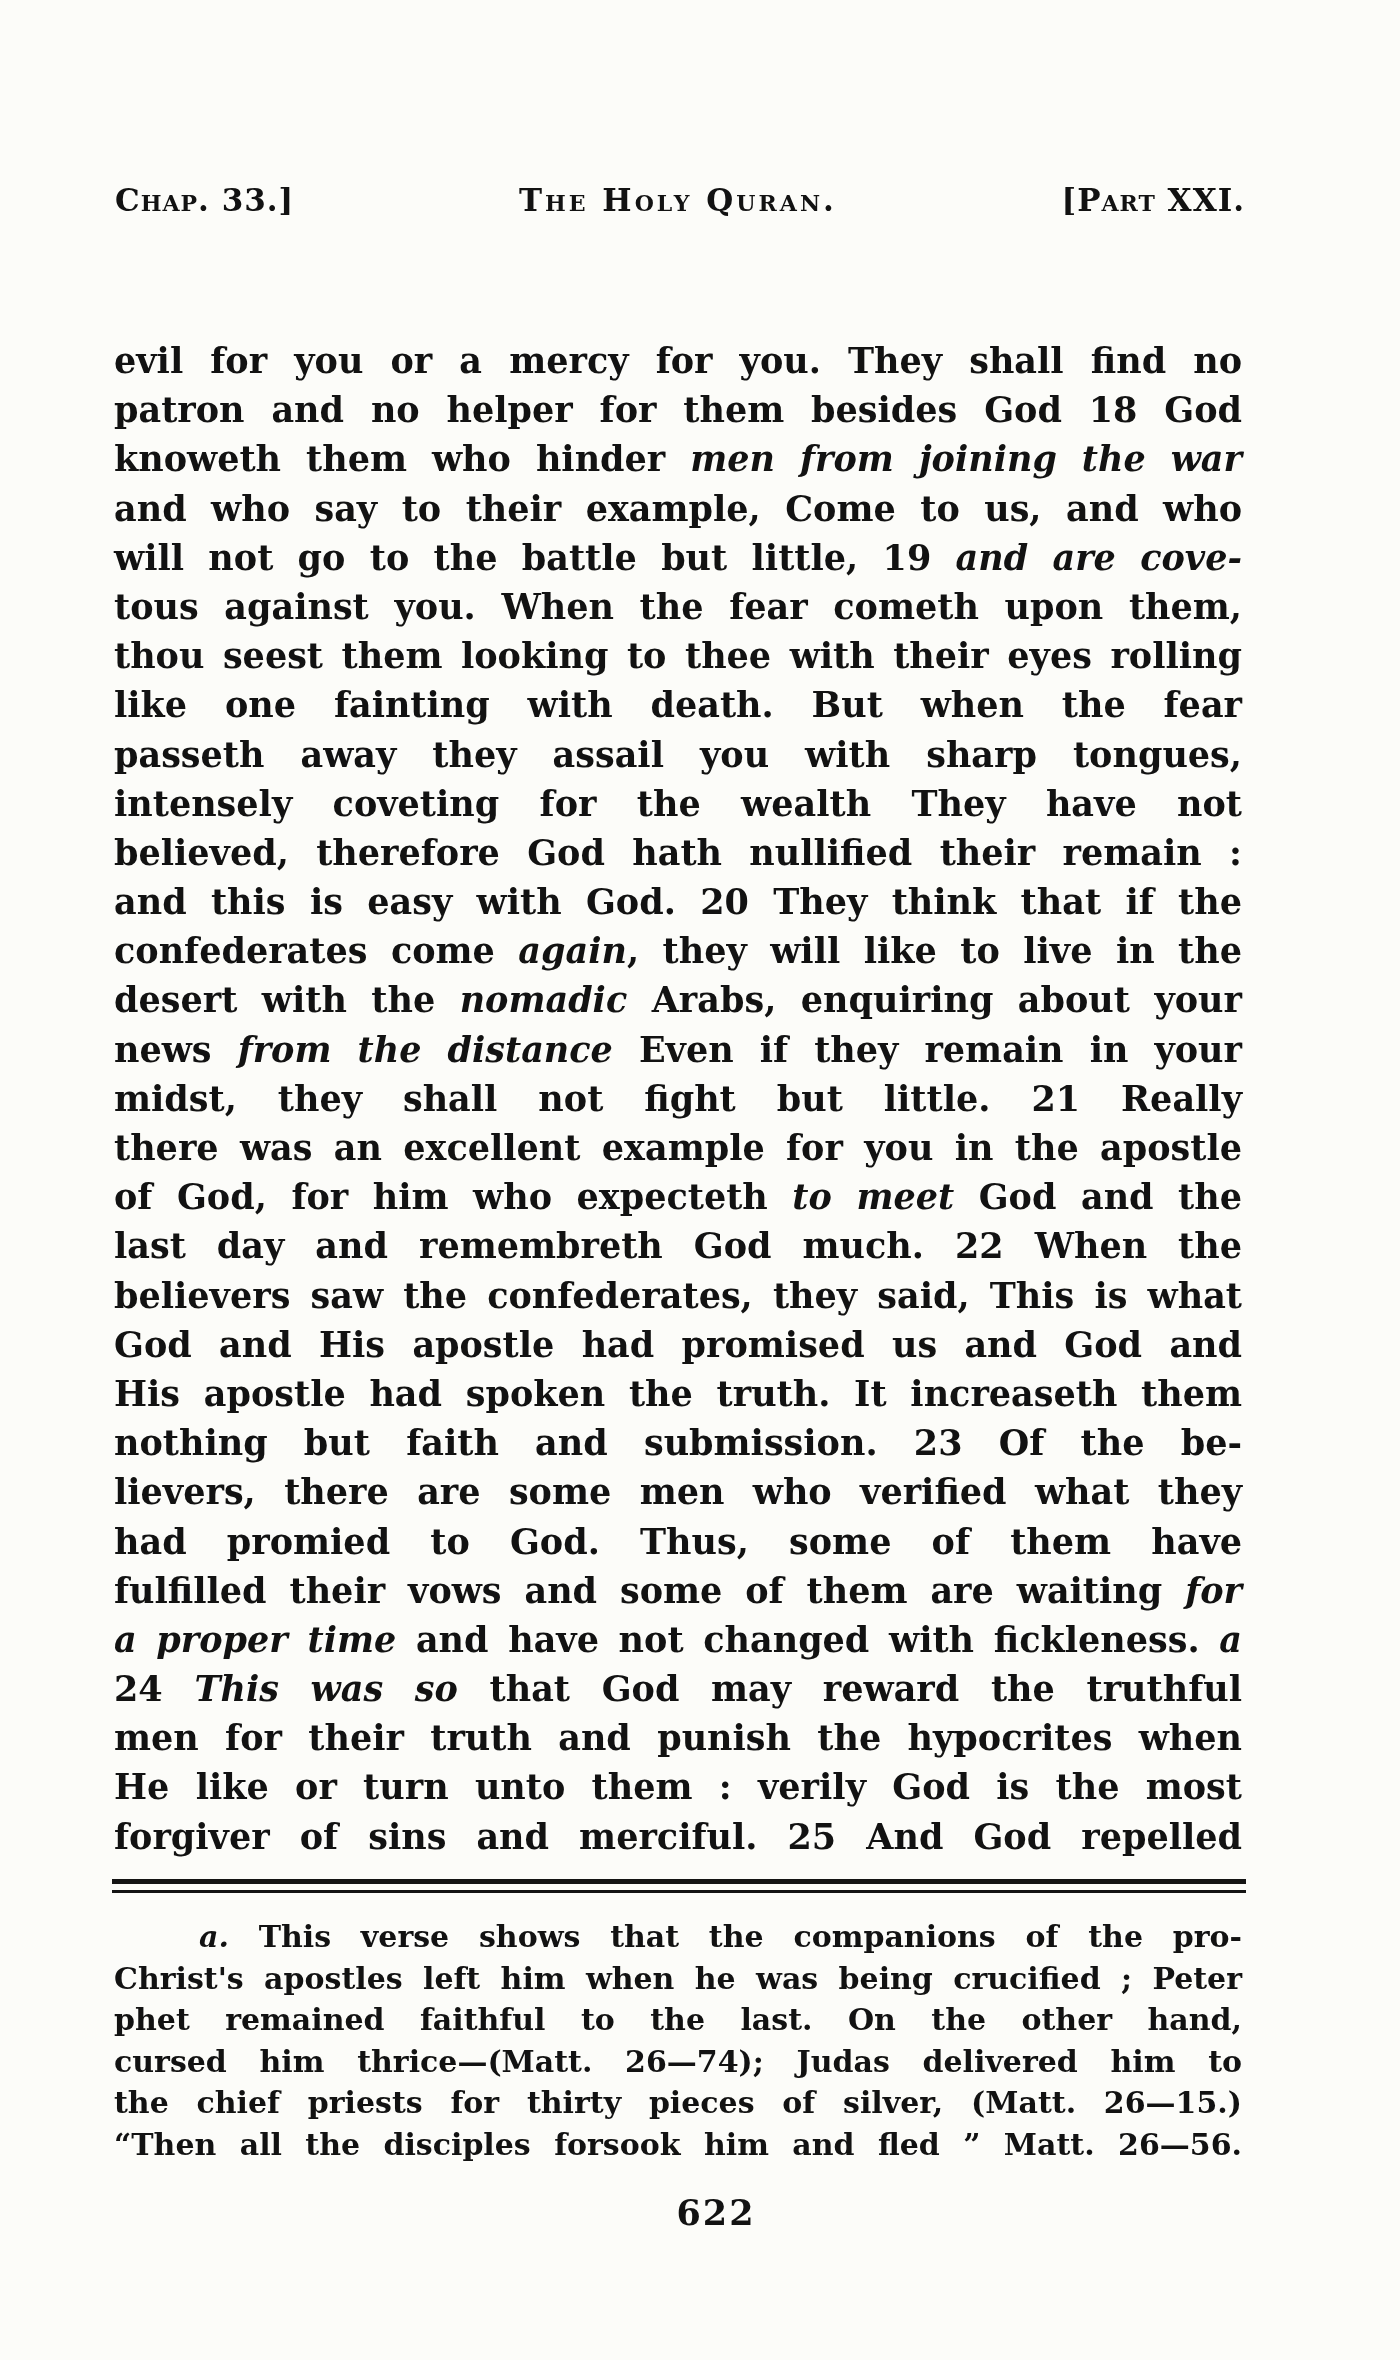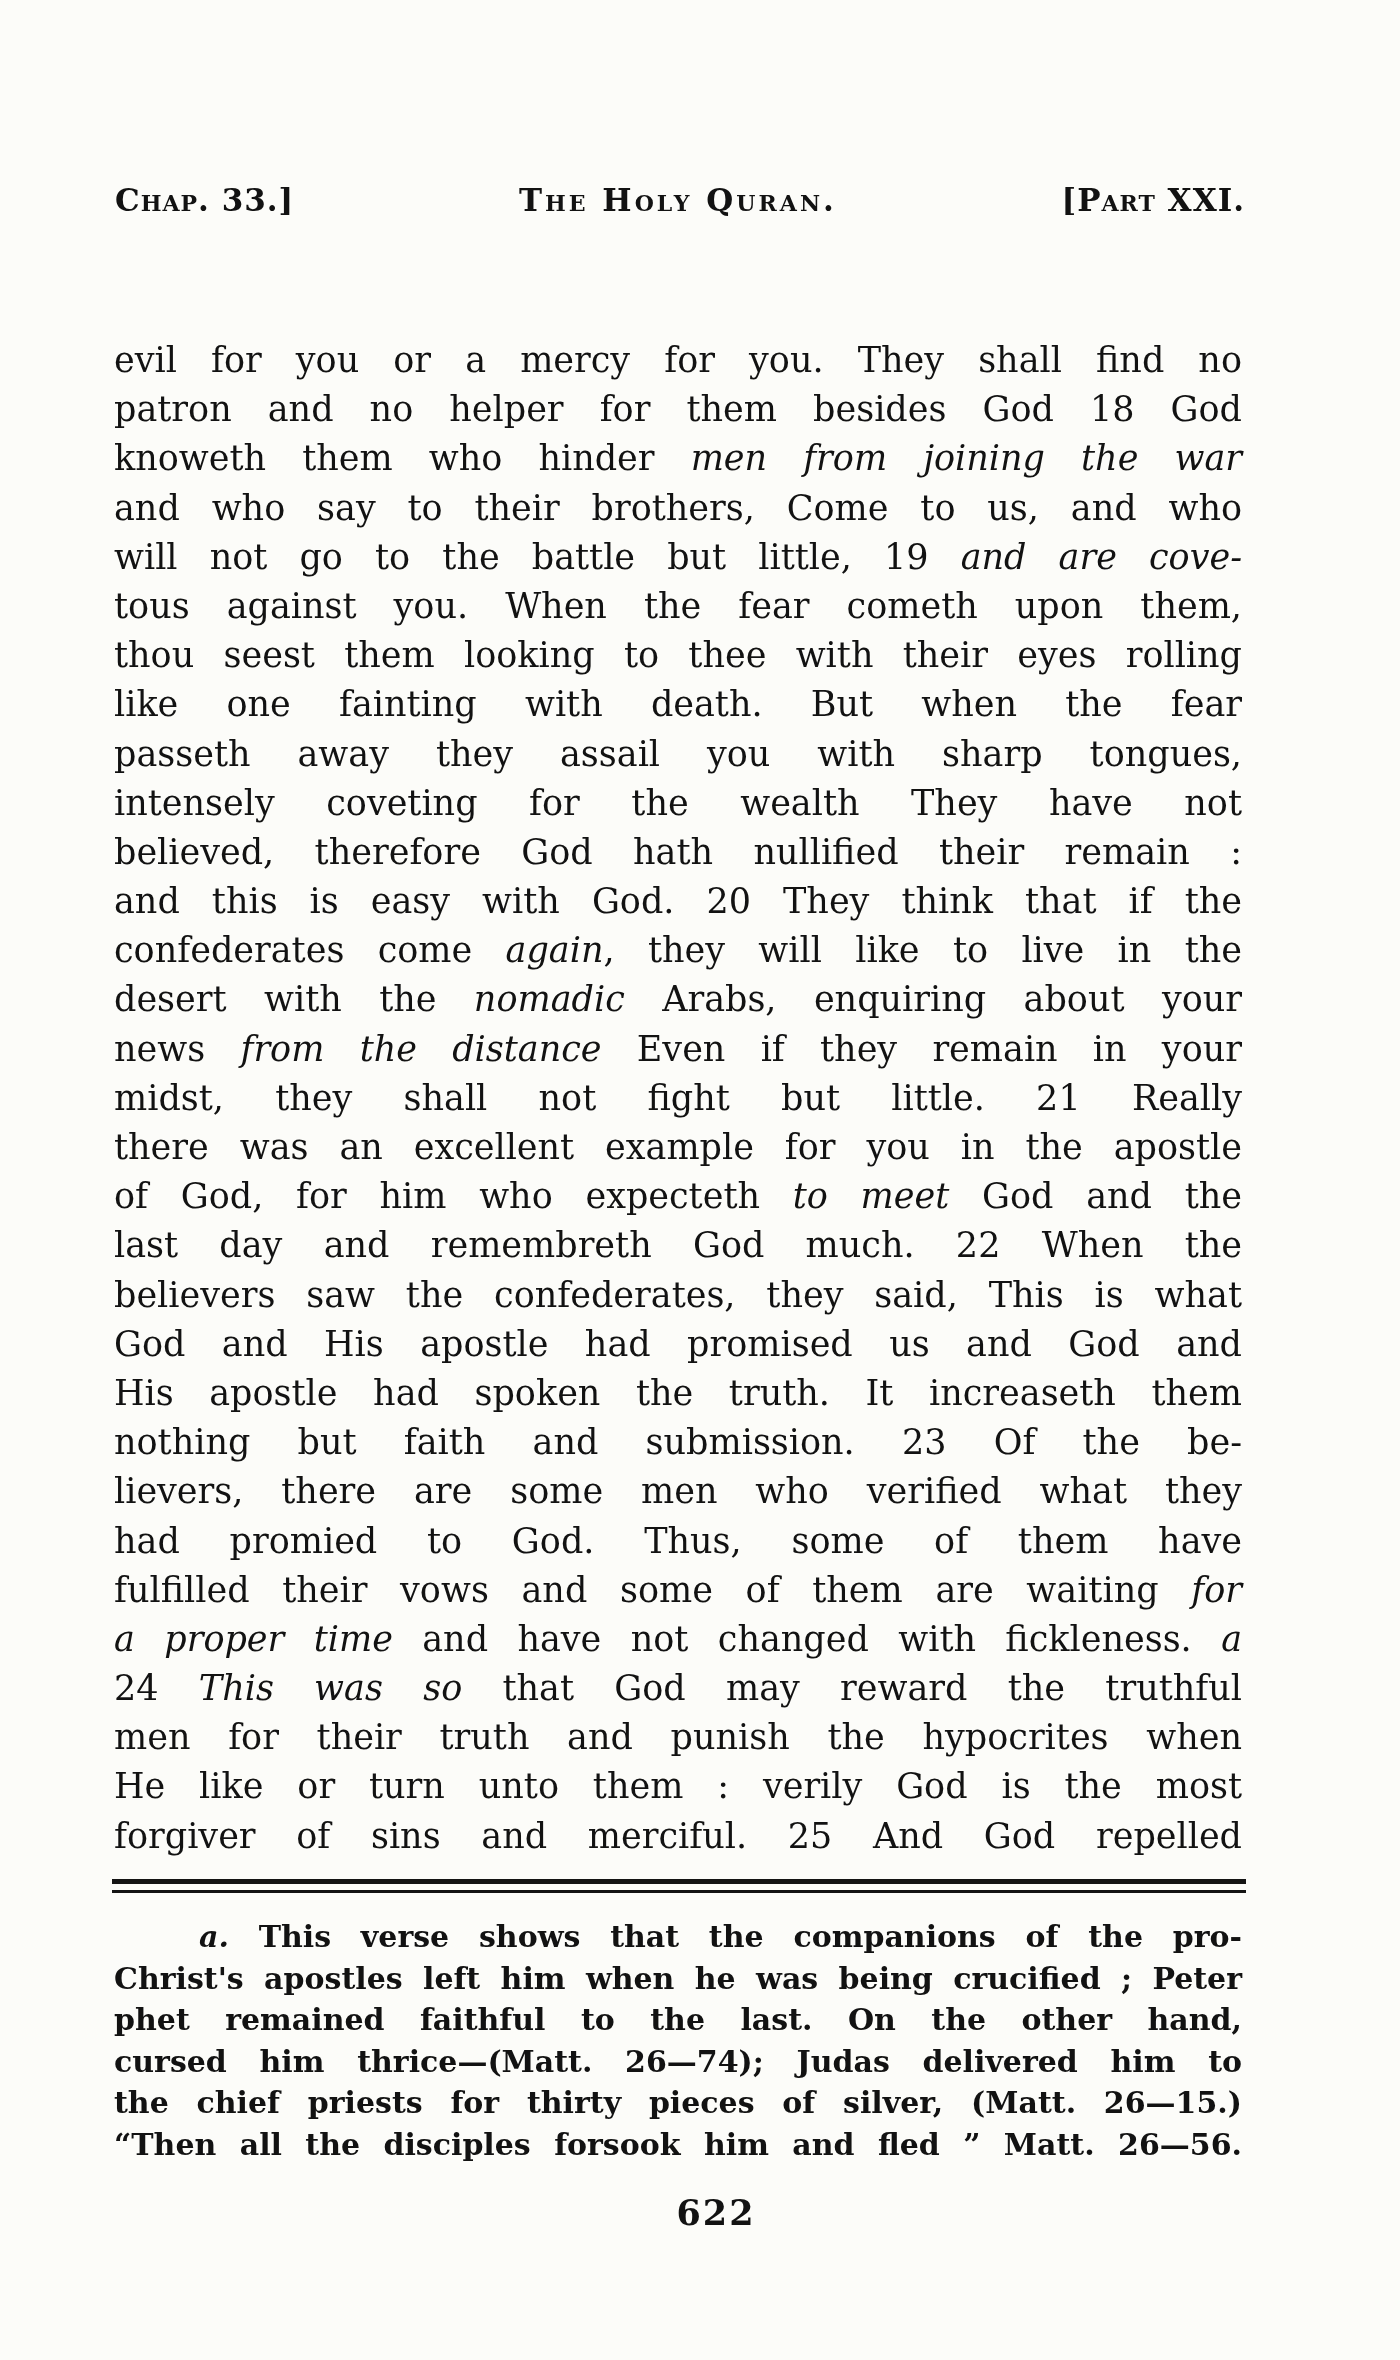--- a/index.html
+++ b/index.html
@@ -23,21 +23,21 @@
     font-size: 31px;
     font-variant: small-caps;
     letter-spacing: 1px;
   }
   .running-head .title { letter-spacing: 3px; }
   
   .body-text {
     position: absolute;
     top: 336px; left: 114px; width: 1128px;
     font-size: 35px;
-    font-weight: 400;
+    font-weight: 700;
   }
   .body-text .line {
     height: 49.2px;
     line-height: 49.2px;
     text-align: justify;
     text-align-last: justify;
     white-space: normal;
   }
   .it { font-style: italic; }
   
@@ -79,21 +79,21 @@
   <header class="running-head">
     <span>Chap. 33.]</span>
     <span class="title">The Holy Quran.</span>
     <span>[Part XXI.</span>
   </header>
 
   <main class="body-text" id="body-lines">
       <div class="line"><span>evil for you or a mercy for you.  They shall find no</span></div>
       <div class="line"><span>patron and no helper for them besides God   18 God</span></div>
       <div class="line"><span>knoweth them who hinder </span><span class="it">men from joining the war</span></div>
-      <div class="line"><span>and who say to their brothers, Come to us, and who</span></div>
+      <div class="line"><span>and who say to their example, Come to us, and who</span></div>
       <div class="line"><span>will not go to the battle but little,  19 </span><span class="it">and are cove-</span></div>
       <div class="line"><span>tous against you.  When the fear cometh upon them,</span></div>
       <div class="line"><span>thou seest them looking to thee with their eyes rolling</span></div>
       <div class="line"><span>like one fainting with death.  But when the fear</span></div>
       <div class="line"><span>passeth away they assail you with sharp tongues,</span></div>
       <div class="line"><span>intensely coveting for the wealth   They have not</span></div>
       <div class="line"><span>believed, therefore God hath nullified their remain :</span></div>
       <div class="line"><span>and this is easy with God.  20 They think that if the</span></div>
       <div class="line"><span>confederates come </span><span class="it">again</span><span>, they will like to live in the</span></div>
       <div class="line"><span>desert with the </span><span class="it">nomadic</span><span> Arabs, enquiring about your</span></div>

